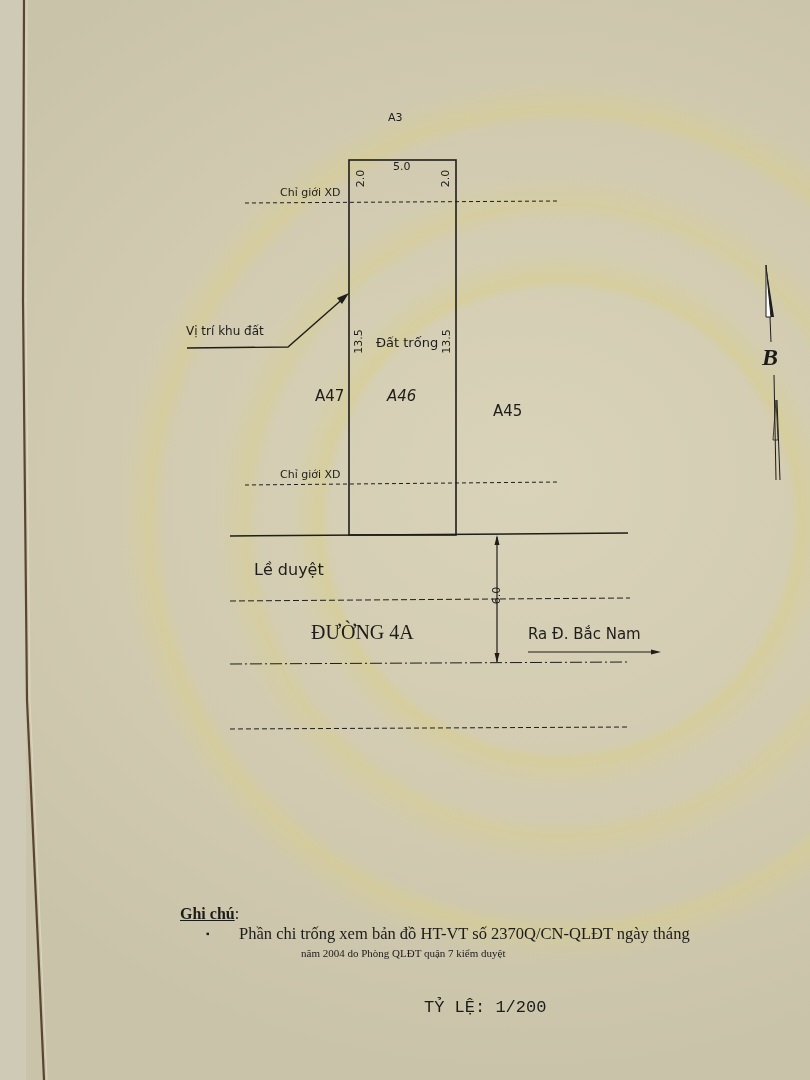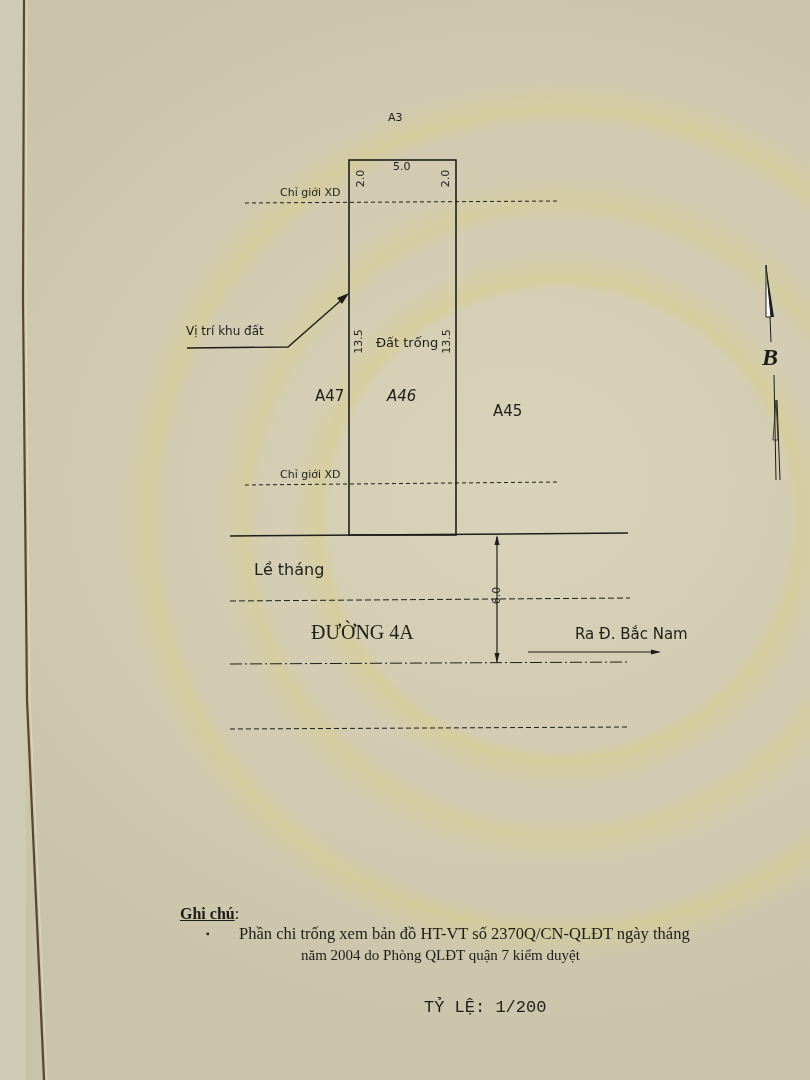--- a/index.html
+++ b/index.html
@@ -77,27 +77,27 @@
 <div class="lbl vert" style="left:437px;top:172px;font-size:11px;">2.0</div>
 <div class="lbl vert" style="left:346px;top:335px;font-size:11px;">13.5</div>
 <div class="lbl vert" style="left:434px;top:335px;font-size:11px;">13.5</div>
 <div class="lbl" style="left:376px;top:335px;font-size:13px;">Đất trống</div>
 
 <div class="lbl" style="left:186px;top:324px;font-size:12px;">Vị trí khu đất</div>
 
 <div class="lbl" style="left:280px;top:186px;font-size:11px;">Chỉ giới XD</div>
 <div class="lbl" style="left:280px;top:468px;font-size:11px;">Chỉ giới XD</div>
 
-<div class="lbl" style="left:254px;top:560px;font-size:16px;">Lề tháng</div>
+<div class="lbl" style="left:254px;top:560px;font-size:16px;">Lề duyệt</div>
 <div class="lbl" style="left:311px;top:621px;font-size:20px;font-family:Liberation Serif, serif;">ĐƯỜNG 4A</div>
 <div class="lbl vert" style="left:488px;top:589px;font-size:11px;">6.0</div>
-<div class="lbl" style="left:528px;top:625px;font-size:15px;margin-left:47px;">Ra Đ. Bắc Nam</div>
+<div class="lbl" style="left:528px;top:625px;font-size:15px;">Ra Đ. Bắc Nam</div>
 
 <div class="lbl serif" style="left:762px;top:344px;font-size:24px;font-weight:bold;font-style:italic;">B</div>
 
 <div class="lbl serif" style="left:180px;top:905px;font-size:16px;">
   <span style="text-decoration:underline;font-weight:bold;">Ghi chú</span><span>:</span>
 </div>
 <div class="lbl serif" style="left:206px;top:928px;font-size:10px;">▪</div>
 <div class="lbl serif" style="left:239px;top:924px;font-size:16.5px;">Phần chi trống xem bản đồ HT-VT số 2370Q/CN-QLĐT ngày  tháng</div>
-<div class="lbl serif" style="left:301px;top:947px;font-size:15px;">năm 2004 do Phòng QLĐT quận 7 kiểm duyệt</div>
+<div class="lbl serif" style="left:301px;top:947px;font-size:11px;">năm 2004 do Phòng QLĐT quận 7 kiểm duyệt</div>
 
 <div class="lbl serif" style="left:424px;top:998px;font-size:17px;font-family:Liberation Mono, monospace;">TỶ LỆ: 1/200</div>
 
 </body></html>

